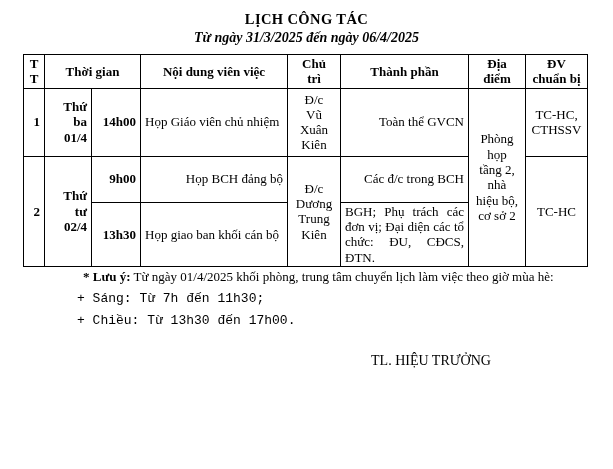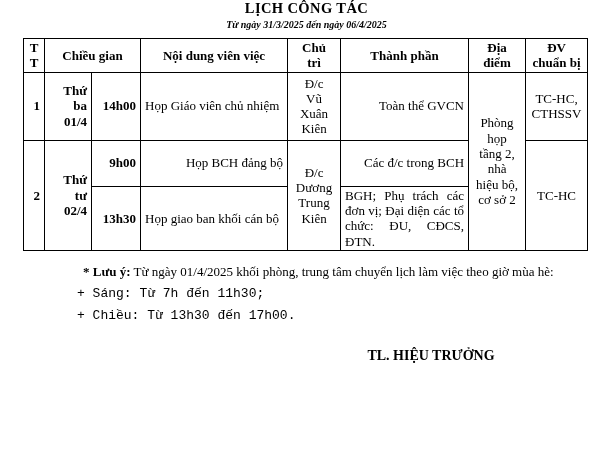--- a/index.html
+++ b/index.html
@@ -3,28 +3,28 @@
 <meta charset="utf-8">
 <style>
   html, body { margin: 0; padding: 0; }
   body {
     width: 613px; height: 469px;
     background: #ffffff; color: #000000;
     font-family: "Liberation Serif", "DejaVu Serif", serif;
     font-size: 13px;
     overflow: hidden;
   }
-  .doc { }
+  .doc { padding-top: 11px; }
   .title {
     text-align: center; font-weight: bold;
     font-size: 14.5px; letter-spacing: 0.4px;
   }
   .subtitle {
     text-align: center; font-weight: bold; font-style: italic;
-    font-size: 10px; margin-top: 2px;
+    font-size: 14px; margin-top: 2px;
   }
   table.sched {
     border-collapse: collapse; table-layout: fixed;
     margin: 8px 0 0 23px; width: 564px;
   }
   table.sched td, table.sched th {
     border: 1px solid #000; vertical-align: middle;
     padding: 1px 4px; line-height: 1.18; font-size: 13px;
     overflow: hidden;
   }
@@ -32,28 +32,28 @@
   .pre { white-space: pre-line; }
   .ctr { text-align: center; }
   .bold { font-weight: bold; text-align: right; }
   .just { text-align: justify; padding: 1px 8px 1px 6px; }
   .left { text-align: right; padding-left: 5px; }
   tr.hrow { height: 32px; }
   tr.r1 { height: 68px; }
   tr.r2a { height: 46px; }
   tr.r2b { height: 61px; }
   .notes {
-    margin: 11px 28px 0 33px;
+    margin: 0 28px 0 33px;
     line-height: 19px;
   }
   .note-intro { margin: 0; text-align: justify; text-indent: 50px; }
   .note-item { padding-left: 44px; margin-top: 3px; font-family: Liberation Mono, monospace; }
   .signature {
     margin-top: 17px; margin-left: 250px; width: 362px;
-    text-align: center; font-weight: bold; font-size: 14px;
+    text-align: center; font-weight: normal; font-size: 14px;
     line-height: 27px;
   }
 </style>
 </head>
 <body>
 
 <div class="doc">
 
   <div class="title">LỊCH CÔNG TÁC</div>
   <div class="subtitle">Từ ngày 31/3/2025 đến ngày 06/4/2025</div>
@@ -66,21 +66,21 @@
       <col style="width:147px">
         <col style="width:53px">
         <col style="width:128px">
       <col style="width:57px">
         <col style="width:62px">
     </colgroup>
     <tbody>
         <tr class="hrow">
       <th class="pre">T
 T</th>
-      <th colspan="2">Chiều gian</th>
+      <th colspan="2">Thời gian</th>
       <th>Nội dung viên việc</th>
       <th class="pre">Chủ
 trì</th>
       <th>Thành phần</th>
       <th class="pre">Địa
 điểm</th>
       <th class="pre">ĐV
 chuẩn bị</th>
     </tr>
     <tr class="r1">

